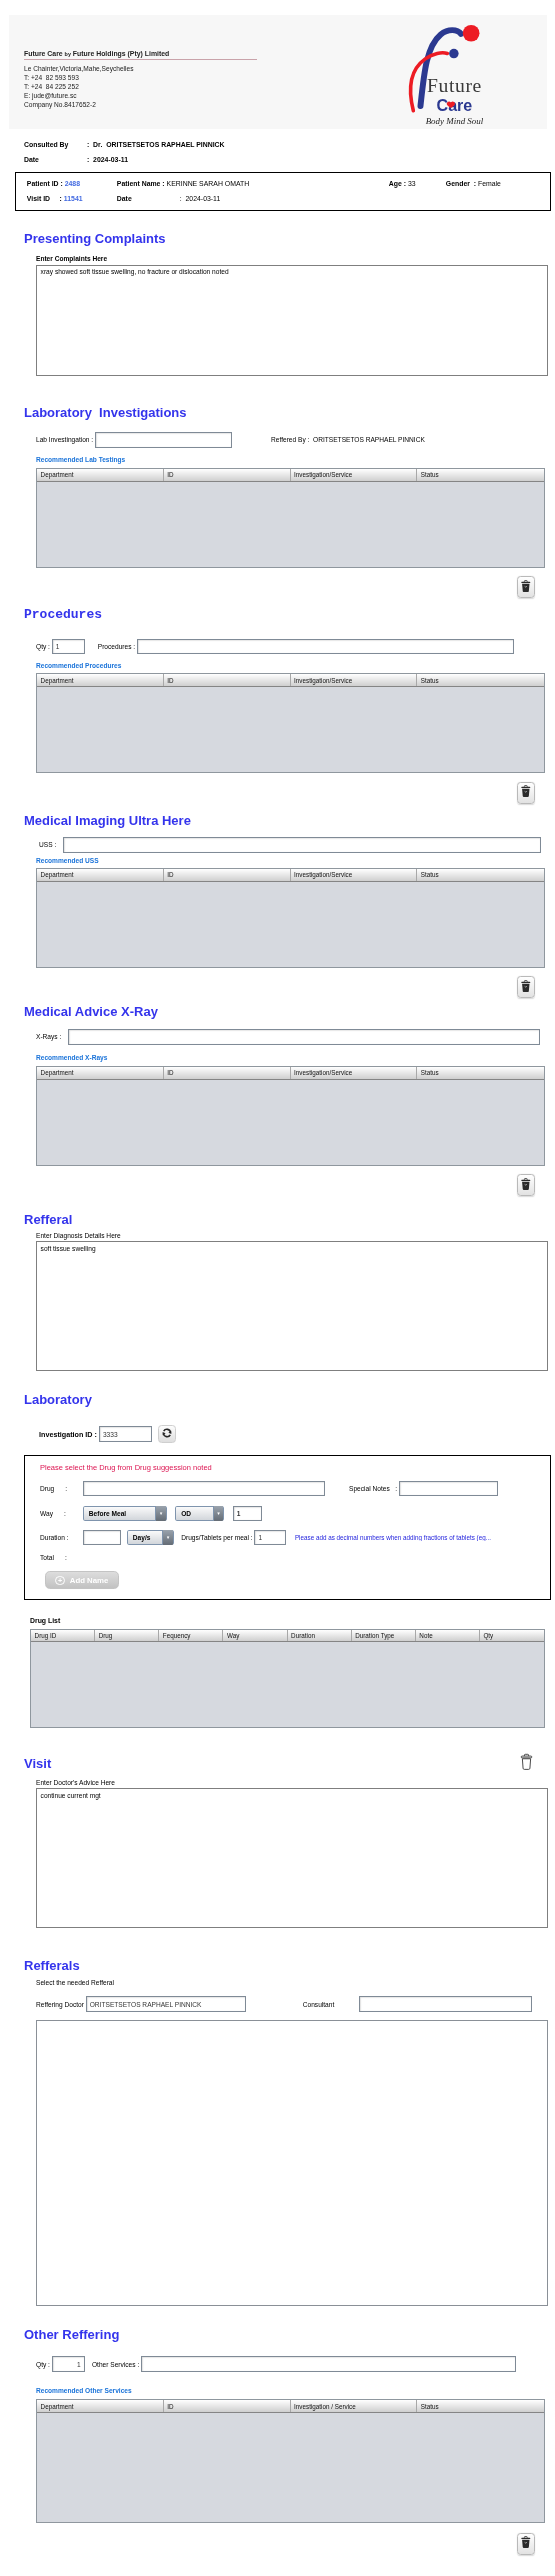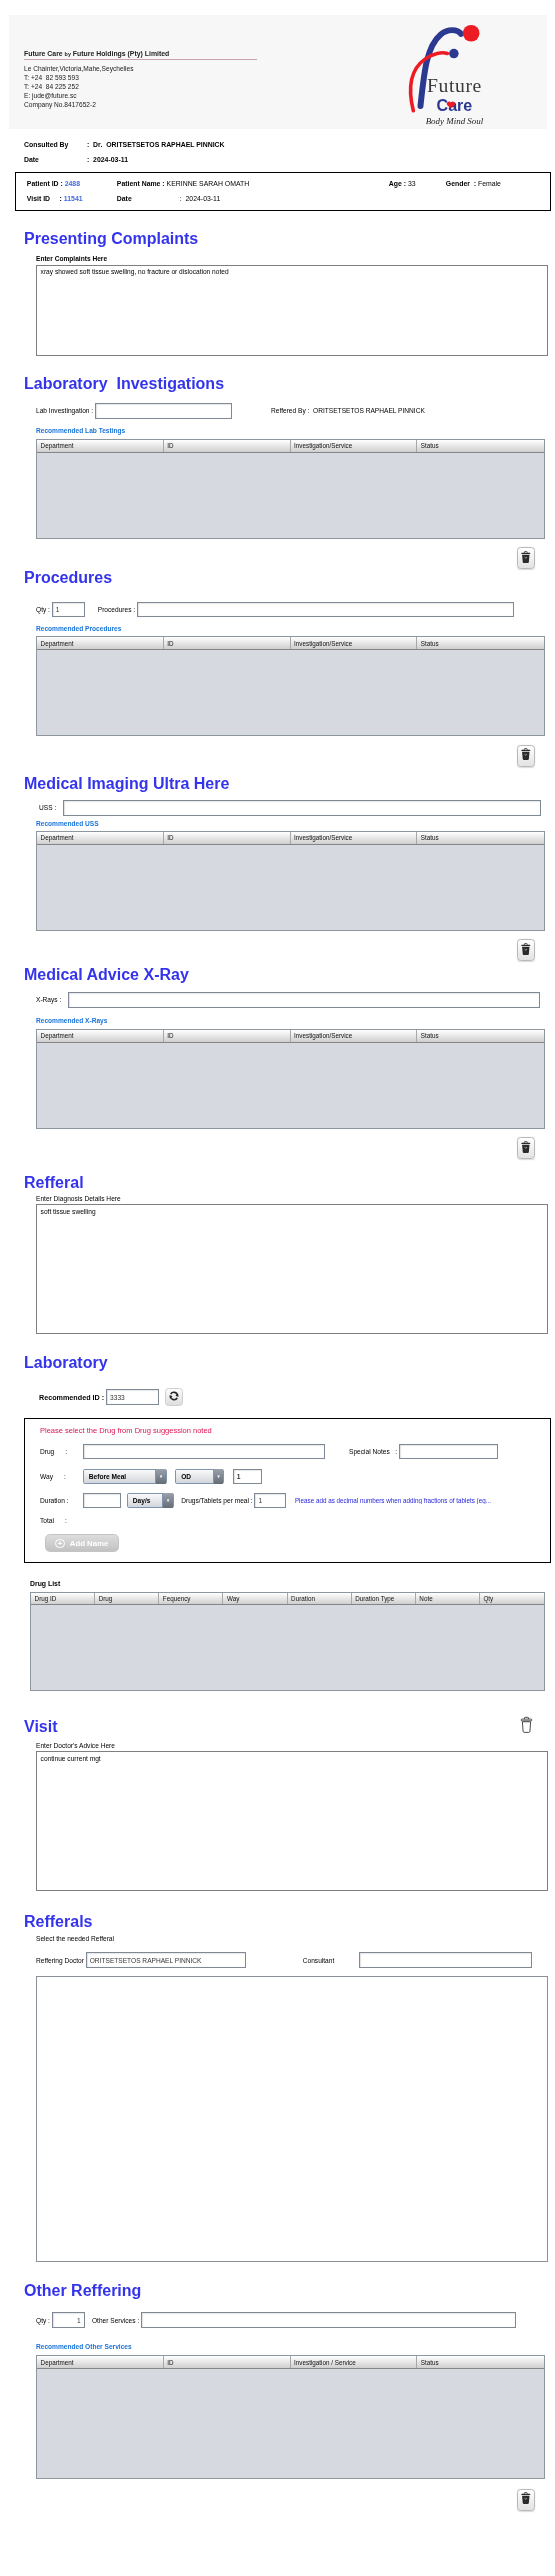--- a/index.html
+++ b/index.html
@@ -26,21 +26,21 @@
   .consult-val { font-weight:bold; white-space:pre; }
   .pbox { margin:8.4px 0 0 15px; width:536px; border:0.6px solid #000; padding:7.2px 10.8px; }
   .prow { display:flex; font-size:6.9px; align-items:baseline; }
   .prow + .prow { margin-top:8.4px; }
   .pc1 { width:90px; } .pc2 { width:272px; } .pc3 { width:57px; }
   .plbl { font-weight:bold; white-space:pre; }
   .pval { white-space:pre; }
   .pid { color:#4169e1; font-weight:bold; }
 
   
-  .h1 { font-size:16px; line-height:14.3px; font-weight:bold; color:#3434ec; margin-left:24px; white-space:pre; }
+  .h1 { font-size:13px; line-height:14.3px; font-weight:bold; color:#3434ec; margin-left:24px; white-space:pre; }
   .sub { font-size:6.6px; font-weight:bold; margin:8.4px 0 3px 36px; }
   .sub-n { font-size:6.6px; margin:4.8px 0 2.4px 36px; }
   .link { font-size:6.6px; font-weight:bold; color:#1a73d9; }
   .ta { display:block; margin-left:36px; width:512px; border:0.6px solid #7f7f7f; background:#fff;
         font-family:"Liberation Sans",sans-serif; font-size:6.6px; padding:2.4px 3.6px; resize:none; }
   .inp { height:15.5px; border:0.6px solid #7f8a96; background:#fff; box-shadow:inset 0.6px 0.6px 1.2px rgba(0,0,0,.18);
          font-family:"Liberation Sans",sans-serif; font-size:6.6px; padding:0 3px; color:#333; }
   .frow { display:flex; align-items:center; margin-left:36px; font-size:6.6px; }
   .flbl { font-size:6.6px; white-space:pre; }
 
@@ -135,23 +135,23 @@
     <span><span class="plbl">Gender  : </span><span class="pval">Female</span></span>
   </div>
   <div class="prow">
     <span class="pc1"><span class="plbl">Visit ID     : </span><span class="pid">11541</span></span>
     <span><span class="plbl" style="display:inline-block;width:63px;">Date</span><span class="pval">:  2024-03-11</span></span>
   </div>
 </div>
 
 <div class="h1 heading-gap">Presenting Complaints</div>
 <div class="sub">Enter Complaints Here</div>
-<textarea class="ta" style="height: 91px;">xray showed soft tissue swelling, no fracture or dislocation noted</textarea>
-
-<div class="h1" style="margin-top:21px;">Laboratory  Investigations</div>
+<textarea class="ta" style="height: 111px;">xray showed soft tissue swelling, no fracture or dislocation noted</textarea>
+
+<div class="h1" style="margin-top:30px;">Laboratory  Investigations</div>
 <div class="frow" style="margin-top:12px;">
   <span class="flbl">Lab Investingation : </span>
   <input class="inp" style="width: 137px;" value="">
   <span class="flbl" style="margin-left:39px;">Reffered By :  </span>
   <span class="flbl">ORITSETSETOS RAPHAEL PINNICK</span>
 </div>
 <div class="link" style="margin:8.4px 0 4.8px 36px;">Recommended Lab Testings</div>
 <div class="tbl">
   <div class="thead">
     <div class="th c4">Department</div>
@@ -165,21 +165,21 @@
   <div class="trash-btn">
     <span><svg width="9.6" height="12.6" viewBox="0 0 16 21">
           <rect x="0.5" y="3" width="15" height="2.2" rx="1" fill="#2b2b2b"></rect>
           <path d="M5.6 3 v-1 a1 1 0 0 1 1-1 h2.8 a1 1 0 0 1 1 1 v1" fill="none" stroke="#2b2b2b" stroke-width="1.4"></path>
           <path d="M1.8 6.2 h12.4 l-1.1 12.2 a1.9 1.9 0 0 1 -1.9 1.7 H4.8 a1.9 1.9 0 0 1 -1.9 -1.7 Z" fill="#2b2b2b"></path>
           <path d="M6 10.5 q2 2.8 3.8 0" stroke="#fff" stroke-width="1" fill="none"></path>
         </svg></span>
   </div>
 </div>
 
-<div class="h1" style="margin-top:2px;">Procedures</div>
+<div class="h1" style="margin-top:10px;font-family:Liberation Mono, monospace;">Procedures</div>
 <div class="frow" style="margin-top:16.7px;">
   <span class="flbl">Qty : </span>
   <input class="inp qty-inp" value="1" style="">
   <span class="flbl" style="margin-left:13px;">Procedures : </span>
   <input class="inp" style="width: 377px;" value="">
 </div>
 <div class="link" style="margin:7.2px 0 4.8px 36px;">Recommended Procedures</div>
 <div class="tbl">
   <div class="thead">
     <div class="th c4">Department</div>
@@ -251,21 +251,21 @@
         </svg></span>
   </div>
 </div>
 
 <div class="h1" style="margin-top:16.7px;">Refferal</div>
 <div class="sub-n">Enter Diagnosis Details Here</div>
 <textarea class="ta" style="height: 130px;">soft tissue swelling</textarea>
 
 <div class="h1" style="margin-top:21.5px;">Laboratory</div>
 <div class="rx-row">
-  <span class="rx-lbl">Recommended ID : </span>
+  <span class="rx-lbl">Investigation ID : </span>
   <input class="inp" style="width: 53px;" value="3333">
   <div class="refresh-btn">
     <span><svg width="12" height="12" viewBox="0 0 24 24">
           <path d="M5 13 a7.2 7.2 0 0 0 13.5 2.6" fill="none" stroke="#262626" stroke-width="3.2"></path>
           <polygon points="3.2,10.2 9.2,12.6 3.6,16.4" fill="#262626"></polygon>
           <path d="M19 11 a7.2 7.2 0 0 0 -13.5 -2.6" fill="none" stroke="#262626" stroke-width="3.2"></path>
           <polygon points="20.8,13.8 14.8,11.4 20.4,7.6" fill="#262626"></polygon>
         </svg></span>
   </div>
 </div>
@@ -336,21 +336,21 @@
     <span><svg width="13" height="18" viewBox="0 0 22 30">
           <rect x="2" y="5" width="18" height="3" rx="1.5" fill="none" stroke="#333" stroke-width="1.5"></rect>
           <path d="M7.5 5 v-1.6 a1.4 1.4 0 0 1 1.4-1.4 h4.2 a1.4 1.4 0 0 1 1.4 1.4 V5" fill="none" stroke="#333" stroke-width="1.5"></path>
           <path d="M4 9.5 h14 l-1.2 16 a2.2 2.2 0 0 1 -2.2 2 H7.4 a2.2 2.2 0 0 1 -2.2 -2 Z" fill="none" stroke="#333" stroke-width="1.5"></path>
         </svg></span>
   </div>
 </div>
 <div class="sub-n">Enter Doctor's Advice Here</div>
 <textarea class="ta" style="height: 140px;">continue current mgt</textarea>
 
-<div class="h1" style="margin-top:24px;">Refferals</div>
+<div class="h1" style="margin-top:31px;">Refferals</div>
 <div class="sub-n" style="margin-top:4.8px;">Select the needed Refferal</div>
 <div class="frow" style="margin-top:10.8px;">
   <span class="flbl">Reffering Doctor </span>
   <input class="inp" style="width: 160px;" value="ORITSETSETOS RAPHAEL PINNICK">
   <span class="flbl" style="margin-left:57px;">Consultant</span>
   <input class="inp" style="width: 173px; margin-left: 25px;" value="">
 </div>
 <div class="refbox"></div>
 
 <div class="h1" style="margin-top:21.5px;">Other Reffering</div>

